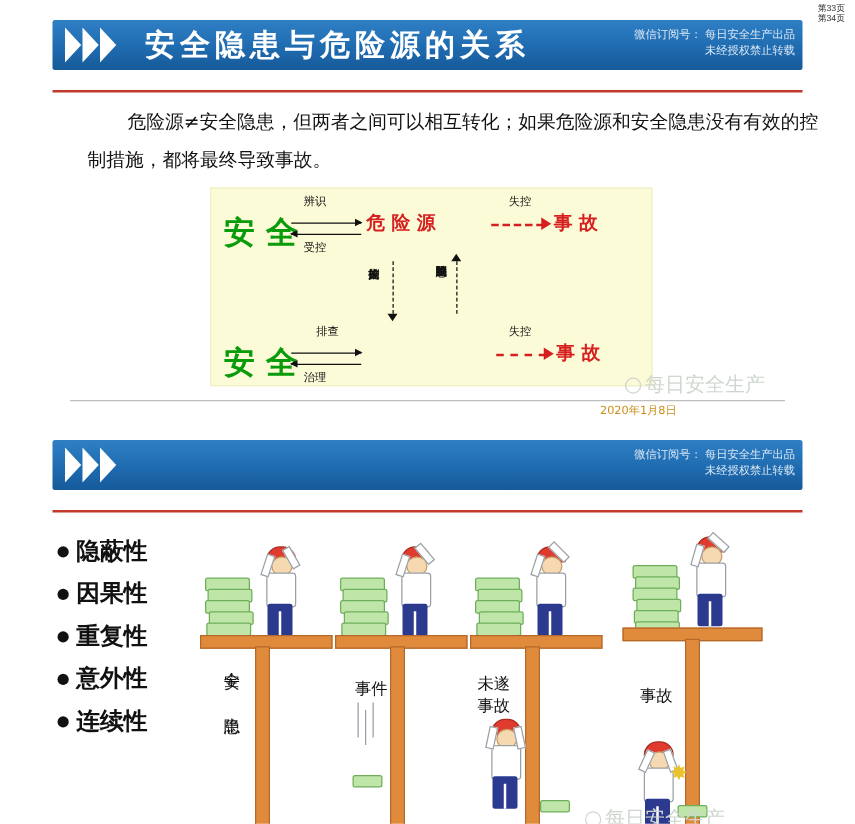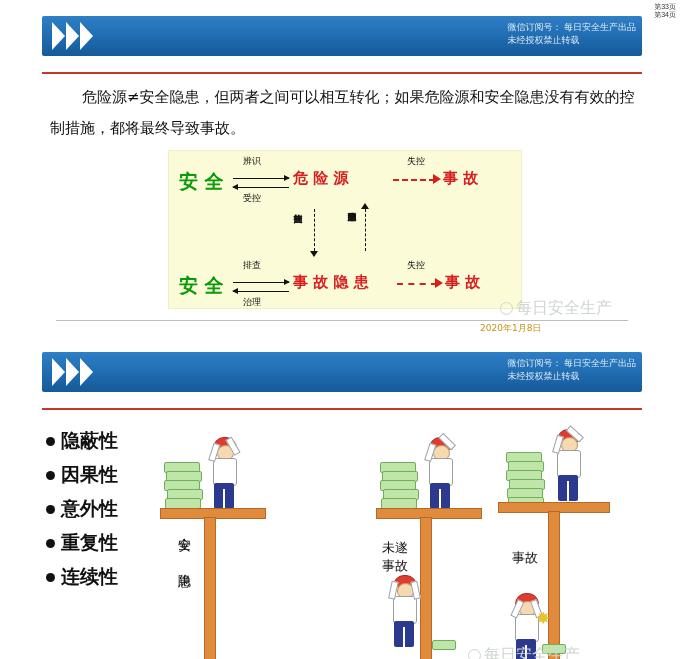--- a/index.html
+++ b/index.html
@@ -68,20 +68,21 @@
     font-weight: bold;
     color: #ffffff;
     letter-spacing: 4px;
     font-family: "DejaVu Sans", "Liberation Sans", sans-serif;
     white-space: nowrap;
   }
   .banner-sub {
     position: absolute;
     right: 6px;
     top: 5px;
+    text-align: right;
     color: #dce9f6;
     font-size: 9px;
     line-height: 13px;
   }
   .page-no {
     position: absolute;
     right: 8px;
     font-size: 7px;
     color: #333;
     text-align: right;
@@ -115,21 +116,21 @@
     top: 150px;
     width: 352px;
     height: 157px;
     background: #fbfbd8;
     border: 1px solid #efefc2;
   }
   .d-green {
     position: absolute;
     color: #0a9b0a;
     font-weight: bold;
-    font-size: 19px;
+    font-size: 25px;
     font-family: "DejaVu Sans", "Liberation Sans", sans-serif;
     white-space: nowrap;
   }
   .d-red {
     position: absolute;
     color: #d61f1f;
     font-weight: bold;
     font-size: 15px;
     font-family: "DejaVu Sans", "Liberation Sans", sans-serif;
     white-space: nowrap;
@@ -377,29 +378,30 @@
   <div class="slide" id="slide1">
 
     <div class="page-no" style="top:2px;">第33页</div>
 
     <div class="banner" style="top:16px;">
       <div class="chev">
         <span></span>
           <span></span>
           <span></span>
       </div>
+      <div class="banner-title">安全隐患与危险源的关系</div>
       <div class="banner-sub">
         <div>微信订阅号：  每日安全生产出品</div>
         <div>未经授权禁止转载</div>
       </div>
     </div>
 
     <div class="rule" style="top:72px;"></div>
 
-    <div class="para" style="top:82px;">危险源≠安全隐患，但两者之间可以相互转化；如果危险源和安全隐患没有有效的控制措施，都将最终导致事故。</div>
+    <div class="para" style="top:82px;margin-left:20px;">危险源≠安全隐患，但两者之间可以相互转化；如果危险源和安全隐患没有有效的控制措施，都将最终导致事故。</div>
 
     <div class="diagram">
 
       <div class="d-green" style="left:10px; top:18px;">安 全</div>
 
       <div class="d-lbl" style="left:74px; top:4px;">辨识</div>
       <div class="arrow-h" style="left:64px; top:24px; width:56px;">
         <div class="line"></div>
           <div class="head-r"></div>
       </div>
@@ -420,32 +422,31 @@
       <div class="vdash" style="left:145px; top:58px; height:42px;"></div>
       <div class="vdash-head-dn" style="left:141px; top:100px;"></div>
       <div class="d-lbl vert" style="left:122px; top:56px; height:48px;">控制措施失效</div>
 
       <div class="vdash" style="left:196px; top:58px; height:42px;"></div>
       <div class="vdash-head-up" style="left:192px; top:52px;"></div>
       <div class="d-lbl vert" style="left:176px; top:54px; height:54px;">隐患得到整改消除</div>
 
       <div class="d-green" style="left:10px; top:122px;">安 全</div>
 
-      <div class="d-lbl" style="left:74px; top:108px;">排查</div>
+      <div class="d-lbl" style="left:84px; top:108px;">排查</div>
       <div class="arrow-h" style="left:64px; top:128px; width:56px;">
         <div class="line"></div>
           <div class="head-r"></div>
       </div>
       <div class="arrow-h" style="left:64px; top:137px; width:56px;">
         <div class="line"></div>
           <div class="head-l"></div>
       </div>
       <div class="d-lbl" style="left:74px; top:145px;">治理</div>
 
-      <div class="d-red" style="left:124px; top:122px;">事 故 隐 患</div>
 
       <div class="d-lbl" style="left:238px; top:108px;">失控</div>
       <div class="dashline" style="left:228px; top:132px; width:40px;"></div>
       <div class="dash-head" style="left:266px; top:127px;"></div>
 
       <div class="d-red" style="left:276px; top:122px;">事 故</div>
     </div>
 
     <div class="botline" style="left:56px; top:320px; width:572px;"></div>
     <div class="stamp-date" style="left:480px; top:322px;">2020年1月8日</div>
@@ -476,25 +477,25 @@
     <div class="bullet">
       <span class="dot"></span>
       <span>隐蔽性</span>
     </div>
     <div class="bullet">
       <span class="dot"></span>
       <span>因果性</span>
     </div>
     <div class="bullet">
       <span class="dot"></span>
-      <span>意外性</span>
+      <span>重复性</span>
     </div>
     <div class="bullet">
       <span class="dot"></span>
-      <span>重复性</span>
+      <span>意外性</span>
     </div>
     <div class="bullet">
       <span class="dot"></span>
       <span>连续性</span>
     </div>
   </div>
 
   <div class="scene" style="left:160px; width:120px;">
     <div class="stack" style="left:4px; top:50px;">
       <div class="bill" style="left:0; top:0;"></div>
@@ -510,20 +511,44 @@
       <div class="p-arm" style="left:0px; transform:rotate(18deg);"></div>
       <div class="p-arm" style="left:26px; top:2px; transform:rotate(-30deg);"></div>
       <div class="p-legs"></div>
     </div>
     <div class="tabletop" style="left:0; top:96px; width:104px;"></div>
     <div class="tableleg" style="left:44px; top:105px; height:142px;"></div>
     <div class="leg-label vertical" style="left:16px; top:115px;">安全</div>
     <div class="leg-label vertical" style="left:16px; top:152px;">隐患</div>
   </div>
 
+  <div class="scene" style="left:268px; width:120px;">
+    <div class="stack" style="left:4px; top:50px;">
+      <div class="bill" style="left:0; top:0;"></div>
+      <div class="bill" style="left:2px; top:9px;"></div>
+      <div class="bill" style="left:0; top:18px;"></div>
+      <div class="bill" style="left:3px; top:27px;"></div>
+      <div class="bill" style="left:1px; top:36px;"></div>
+    </div>
+    <div class="person" style="left:48px; top:22px; width:34px; height:76px;">
+      <div class="p-hat"></div>
+      <div class="p-head"></div>
+      <div class="p-body"></div>
+      <div class="p-arm" style="left:0px; transform:rotate(18deg);"></div>
+      <div class="p-arm" style="left:26px; top:-2px; transform:rotate(-40deg);"></div>
+      <div class="p-legs"></div>
+    </div>
+    <div class="tabletop" style="left:0; top:96px; width:104px;"></div>
+    <div class="tableleg" style="left:44px; top:105px; height:142px;"></div>
+    <div class="fall" style="left:18px; top:150px;"></div>
+    <div class="fall" style="left:24px; top:156px;"></div>
+    <div class="fall" style="left:30px; top:150px;"></div>
+    <div class="bill small" style="left:14px; top:208px;"></div>
+    <div class="leg-label" style="left:16px; top:132px;">事件</div>
+  </div>
 
   <div class="scene" style="left:376px; width:130px;">
     <div class="stack" style="left:4px; top:50px;">
       <div class="bill" style="left:0; top:0;"></div>
       <div class="bill" style="left:2px; top:9px;"></div>
       <div class="bill" style="left:0; top:18px;"></div>
       <div class="bill" style="left:3px; top:27px;"></div>
       <div class="bill" style="left:1px; top:36px;"></div>
     </div>
     <div class="person" style="left:48px; top:22px; width:34px; height:76px;">

